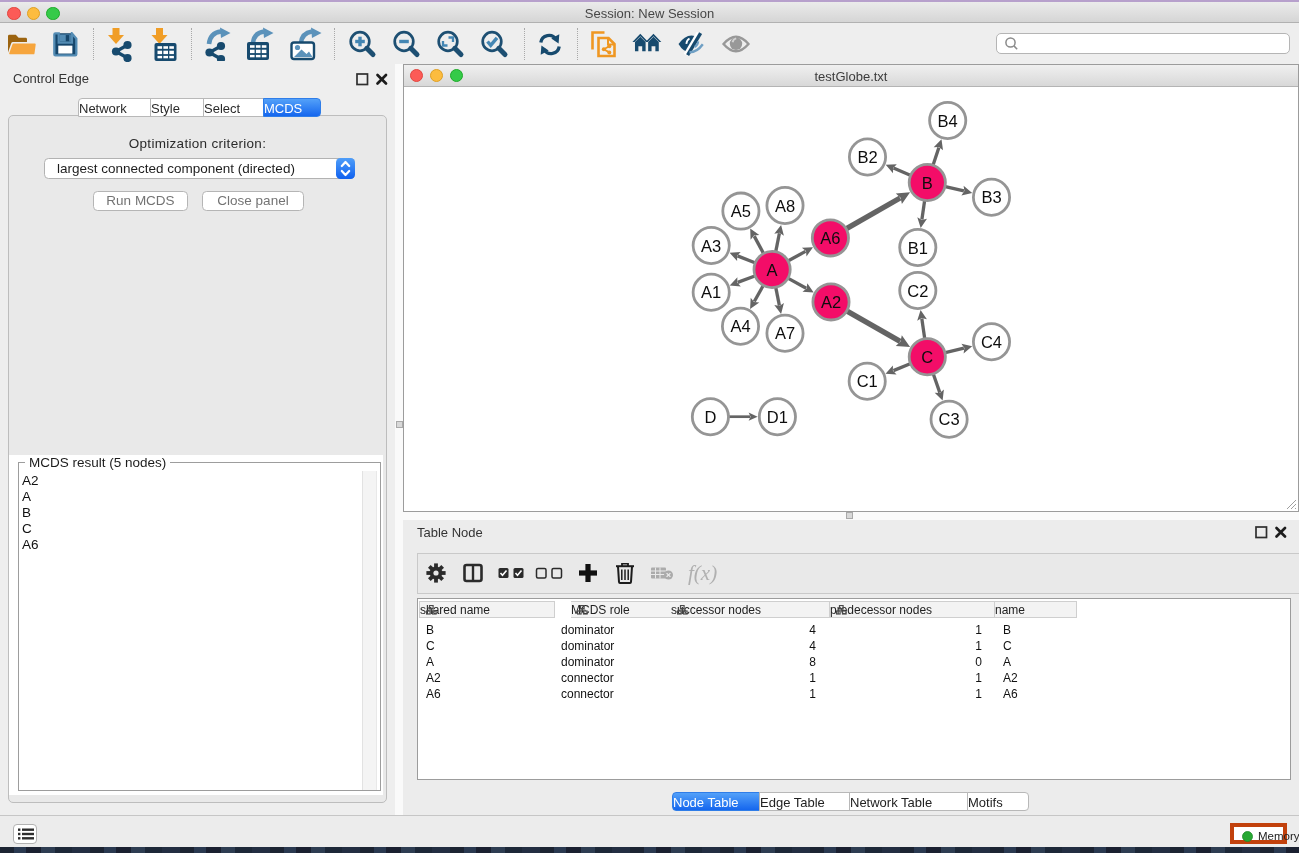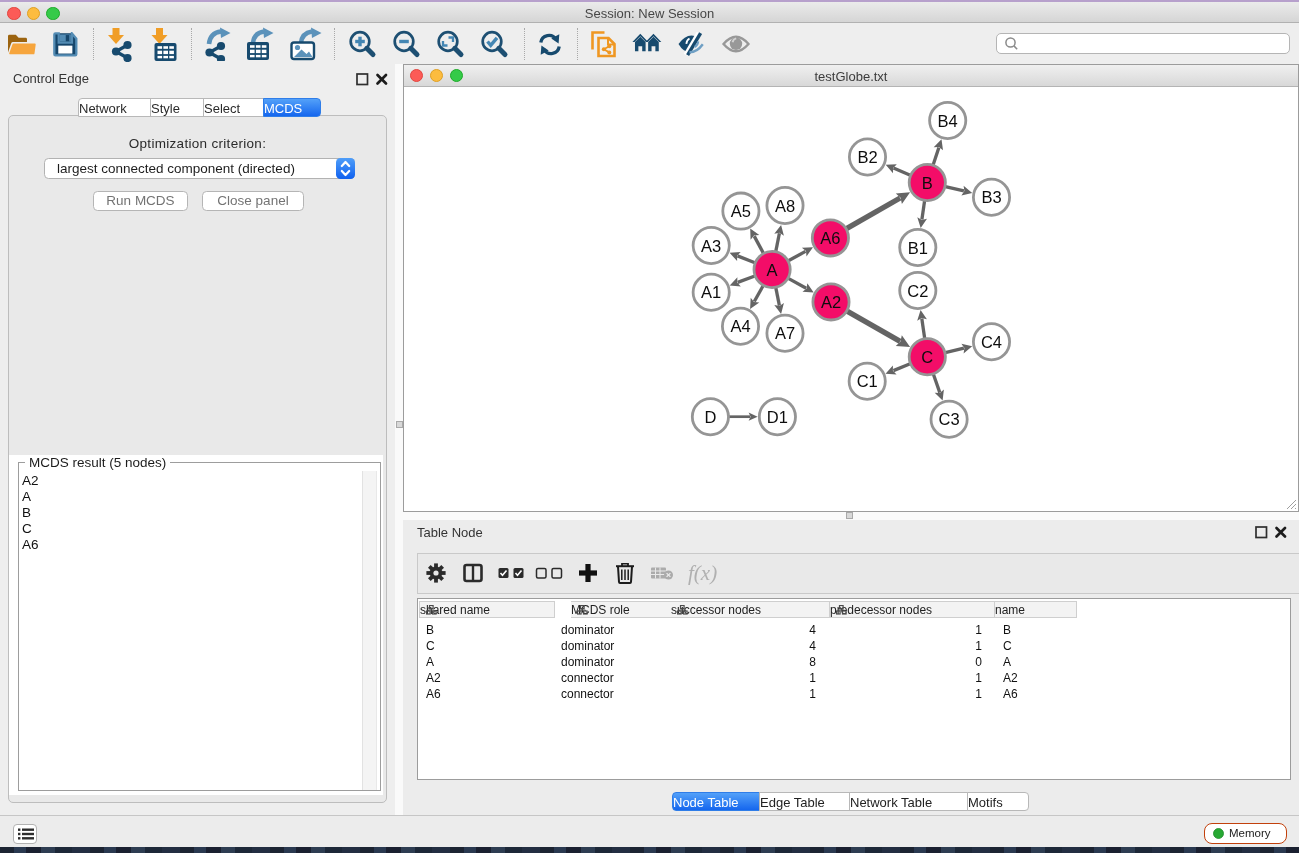--- a/index.html
+++ b/index.html
@@ -47,21 +47,21 @@
 
 #tpanel{left:403px;top:520px;width:896px;height:295px;background:#ececec}
 #tpanel .hdr{position:absolute;left:14px;top:5px;font-size:13px;color:#343434}
 #ttool{position:absolute;left:14px;top:33px;width:921px;height:41px;background:#e9e9e9;border:1px solid #c9c9c9;box-sizing:border-box}
 #ttable{position:absolute;left:14px;top:78px;width:874px;height:182px;background:#fff;border:1px solid #9c9c9c;box-sizing:border-box}
 .th{position:absolute;top:2px;height:17px;background:#f3f3f3;border-right:1px solid #cfcfcf;border-top:1px solid #cfcfcf;border-bottom:1px solid #cfcfcf;box-sizing:border-box;font-size:12px;color:#222;text-align:left;line-height:16px}
 .tr{position:absolute;font-size:12px;color:#111;height:16px;line-height:16px}
 #ttabs{position:absolute;left:0;top:272px;width:100%;font-size:13px;color:#222}
 
 #statusbar{left:0;top:815px;width:1299px;height:32px;background:#ececec;border-top:1px solid #c6c6c6;box-sizing:border-box}
-#memBtn{position:absolute;right:12px;top:7px;width:83px;height:21px;background:#fff;border:1px solid #c2410c;border-radius:8px;box-sizing:border-box;font-size:11.5px;color:#222}
+#memBtn{position:absolute;right:12px;top:7px;width:57px;height:21px;background:#fff;border:4px solid #c2410c;border-radius:0;box-sizing:border-box;font-size:11.5px;color:#222}
 #listBtn{position:absolute;left:13px;top:8px;width:24px;height:20px;background:#fff;border:1px solid #b2b2b2;border-radius:4px;box-sizing:border-box}
 </style>
 </head>
 <body>
 <div class="abs" id="deskTop"></div>
 <div class="abs" id="titlebar">
   <div class="light" style="left:7px;background:#fc5b57;border:0.5px solid #e2463f"></div>
   <div class="light" style="left:26.5px;background:#fcbc3f;border:0.5px solid #dfa023"></div>
   <div class="light" style="left:46px;background:#35ca49;border:0.5px solid #1eab29"></div>
   <div class="t">Session: New Session</div>

